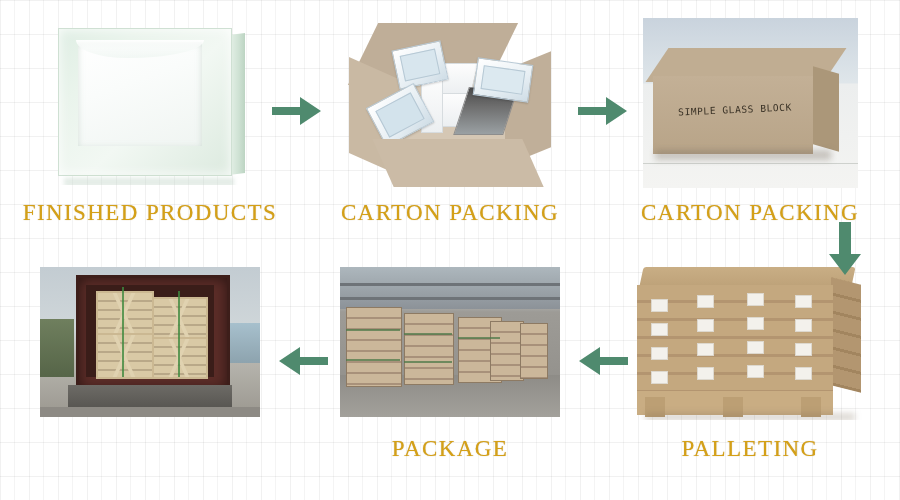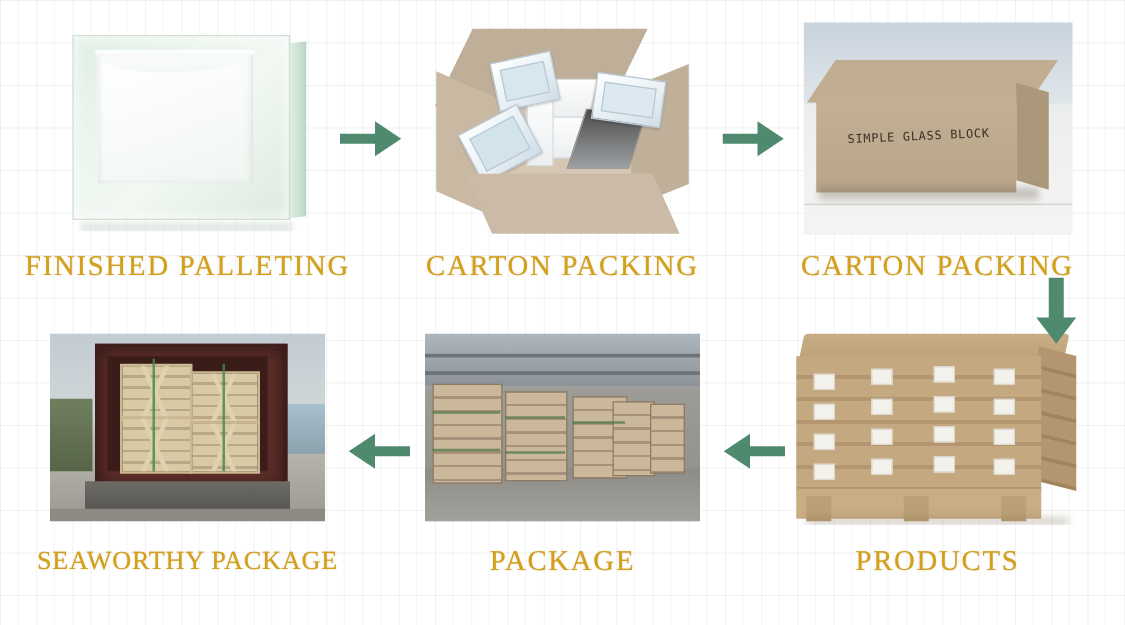--- a/index.html
+++ b/index.html
@@ -167,21 +167,21 @@
   <div class="cell">
     <div class="photo-wrap">
       <div class="glassblock photo">
         <div class="gb-side"></div>
         <div class="gb-body"></div>
         <div class="gb-inner"></div>
         <div class="gb-wave"></div>
         <div class="gb-refl"></div>
       </div>
     </div>
-    <div class="caption">FINISHED PALLETING</div>
+    <div class="caption">FINISHED PRODUCTS</div>
   </div>
 
   <div class="cell">
     <div class="photo-wrap">
       <div class="carton-open photo">
         <div class="flap co-f1"></div>
         <div class="flap co-f2"></div>
         <div class="flap co-f3"></div>
         <div class="co-inner"></div>
         <div class="wht w1"></div>
@@ -221,21 +221,20 @@
         <div class="crate" style="left:56px;top:24px;width:54px;height:42px;"></div>
         <div class="crate" style="left:112px;top:30px;width:52px;height:38px;"></div>
         <div class="crate" style="left:56px;top:66px;width:54px;height:42px;"></div>
         <div class="crate" style="left:112px;top:70px;width:52px;height:38px;"></div>
         <div class="ct-strap" style="left:82px;top:20px;height:90px;"></div>
         <div class="ct-strap" style="left:138px;top:24px;height:86px;"></div>
         <div class="ct-ramp"></div>
         <div class="ct-ground"></div>
       </div>
     </div>
-    <div class="caption sm">SEAWORTHY PACKAGE</div>
   </div>
 
   <div class="cell r2">
     <div class="photo-wrap">
       <div class="warehouse photo">
         <div class="wh-roof"></div>
         <div class="wh-beam" style="left:0;top:16px;width:100%;"></div>
         <div class="wh-beam" style="left:0;top:30px;width:100%;"></div>
         <div class="wh-floor"></div>
         <div class="wh-stack" style="left:6px;top:40px;width:54px;height:78px;"></div>
@@ -275,21 +274,21 @@
         <div class="pl-tab" style="left:62px;top:102px;"></div>
         <div class="pl-tab" style="left:112px;top:100px;"></div>
         <div class="pl-tab" style="left:160px;top:102px;"></div>
         <div class="pl-base"></div>
         <div class="pl-foot" style="left:10px;"></div>
         <div class="pl-foot" style="left:88px;"></div>
         <div class="pl-foot" style="left:166px;"></div>
         <div class="pl-shadow"></div>
       </div>
     </div>
-    <div class="caption">PRODUCTS</div>
+    <div class="caption">PALLETING</div>
   </div>
 </div>
 
 <div class="arrow" style="left:272px;top:95px;">
   <svg width="50" height="32" viewBox="0 0 50 32">
       <path d="M0 12 H28 V2 L49 16 L28 30 V20 H0 Z" fill="#4f8a6e"></path>
     </svg>
 </div>
 <div class="arrow" style="left:578px;top:95px;">
   <svg width="50" height="32" viewBox="0 0 50 32">

